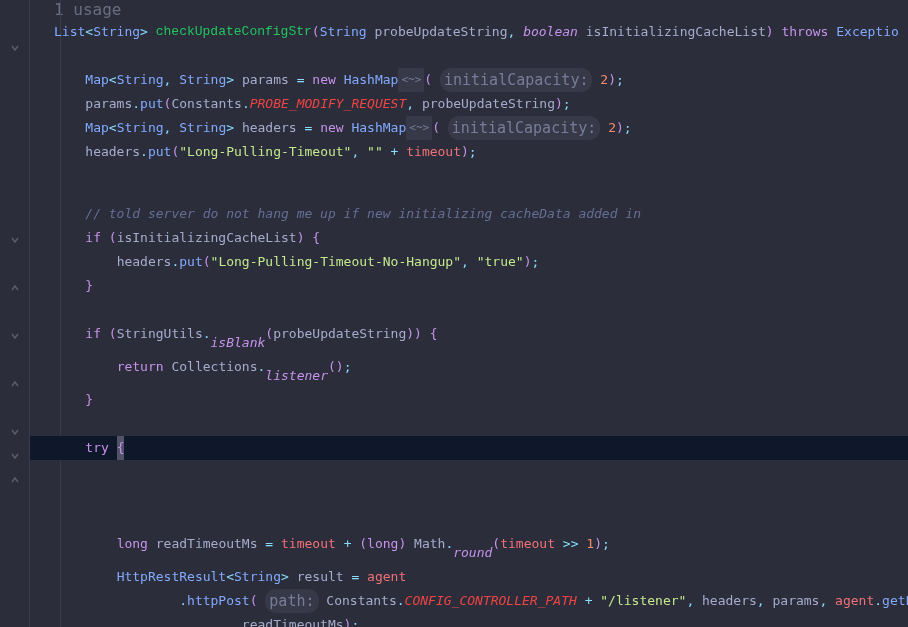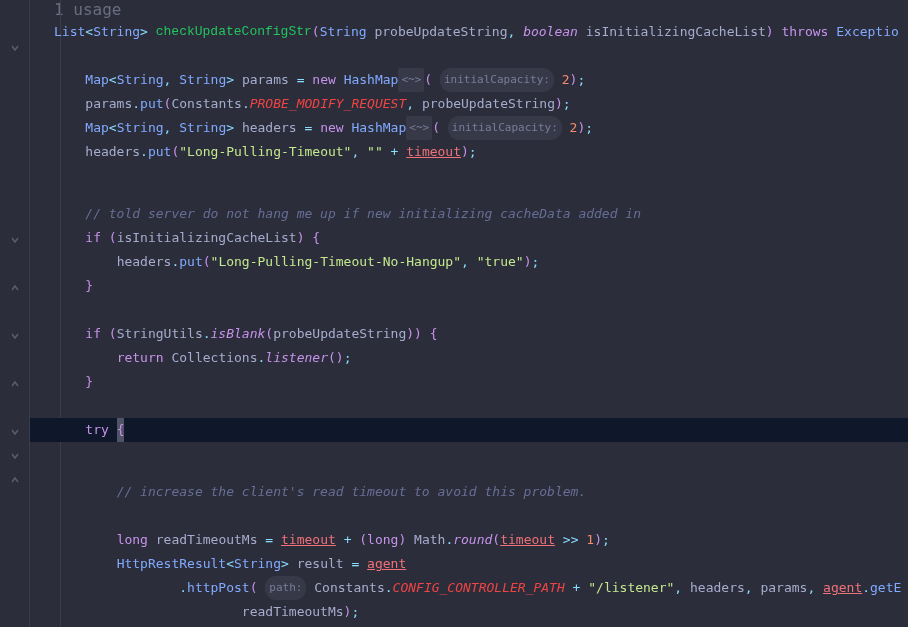--- a/index.html
+++ b/index.html
@@ -65,28 +65,28 @@
     
     .c-default { color: #a6accd; }
     .c-type { color: #82aaff; }
     .c-generic { color: #89ddff; }
     .c-method { color: #82aaff; }
     .c-methoddef { color: #22c55e; font-family: Liberation Mono, monospace; }
     .c-punct { color: #89ddff; }
     .c-paren { color: #c792ea; }
     .c-param { color: #a6accd; }
     .c-keyword { color: #c792ea; }
-    .c-keyword-italic { color: #c792ea; font-style: italic; }
+    .c-keyword-italic { color: #c792ea; font-style: italic; margin-top: 9px; }
     .c-string { color: #c3e88d; }
     .c-number { color: #f78c6c; }
     .c-comment { color: #676e95; font-style: italic; margin-top: 14px; }
     .c-const { color: #ef4444; font-style: italic; }
-    .c-hint { color: #787c99; background: #373948; padding: 0 4px; border-radius: 11px; font-size: 11px; font-style: normal; }
+    .c-hint { color: #787c99; background: #373948; padding: 0 4px; border-radius: 11px; font-size: 15px; font-style: normal; }
     .c-operator { color: #89ddff; }
-    .c-field { color: #f07178; text-decoration: underline; }
+    .c-field { color: #f07178; }
     .c-boolean { color: #c792ea; font-style: italic; }
     .diamond-hint { background: #373948; color: #787c99; padding: 0 3px; border-radius: 2px; font-size: 11px; }
     .cursor-brace { background: #515469; }
   </style>
 </head>
 <body>
 
 <div class="editor">
   <div class="gutter">
     <div class="gutter-icon fold-icon" style="top:41px;">
@@ -165,21 +165,21 @@
     <div class="line"><span>        </span><span class="c-keyword">return</span><span> </span><span class="c-default">Collections</span><span class="c-punct">.</span><span class="c-keyword-italic">listener</span><span class="c-paren">()</span><span class="c-punct">;</span></div>
 
     <div class="line"><span>    </span><span class="c-paren">}</span></div>
 
     <div class="line">&nbsp;</div>
 
     <div class="line highlighted"><span>    </span><span class="c-keyword">try</span><span> </span><span class="c-paren cursor-brace">{</span></div>
 
     <div class="line"><span>        </span></div>
 
-    <div class="line"><span>        </span><span class="c-comment">// increase the client's read timeout to avoid this problem.</span></div>
+    <div class="line"><span>        </span></div>
 
     <div class="line">&nbsp;</div>
 
     <div class="line"><span>        </span><span class="c-keyword">long</span><span> </span><span class="c-default">readTimeoutMs</span><span> </span><span class="c-operator">=</span><span> </span><span class="c-field">timeout</span><span> </span><span class="c-operator">+</span><span> </span><span class="c-paren">(</span><span class="c-keyword">long</span><span class="c-paren">)</span><span> </span><span class="c-default">Math</span><span class="c-punct">.</span><span class="c-keyword-italic">round</span><span class="c-paren">(</span><span class="c-field">timeout</span><span> </span><span class="c-operator">&gt;&gt;</span><span> </span><span class="c-number">1</span><span class="c-paren">)</span><span class="c-punct">;</span></div>
 
     <div class="line"><span>        </span><span class="c-type">HttpRestResult</span><span class="c-generic">&lt;</span><span class="c-type">String</span><span class="c-generic">&gt;</span><span> </span><span class="c-default">result</span><span> </span><span class="c-operator">=</span><span> </span><span class="c-field">agent</span></div>
 
     <div class="line"><span>                </span><span class="c-punct">.</span><span class="c-method">httpPost</span><span class="c-paren">(</span><span> </span><span class="c-hint">path:</span><span> </span><span class="c-default">Constants</span><span class="c-punct">.</span><span class="c-const">CONFIG_CONTROLLER_PATH</span><span> </span><span class="c-operator">+</span><span> </span><span class="c-string">"/listener"</span><span class="c-punct">,</span><span> </span><span class="c-default">headers</span><span class="c-punct">,</span><span> </span><span class="c-default">params</span><span class="c-punct">,</span><span> </span><span class="c-field">agent</span><span class="c-punct">.</span><span class="c-method">getE</span></div>
 
     <div class="line"><span>                        </span><span class="c-default">readTimeoutMs</span><span class="c-paren">)</span><span class="c-punct">;</span></div>

